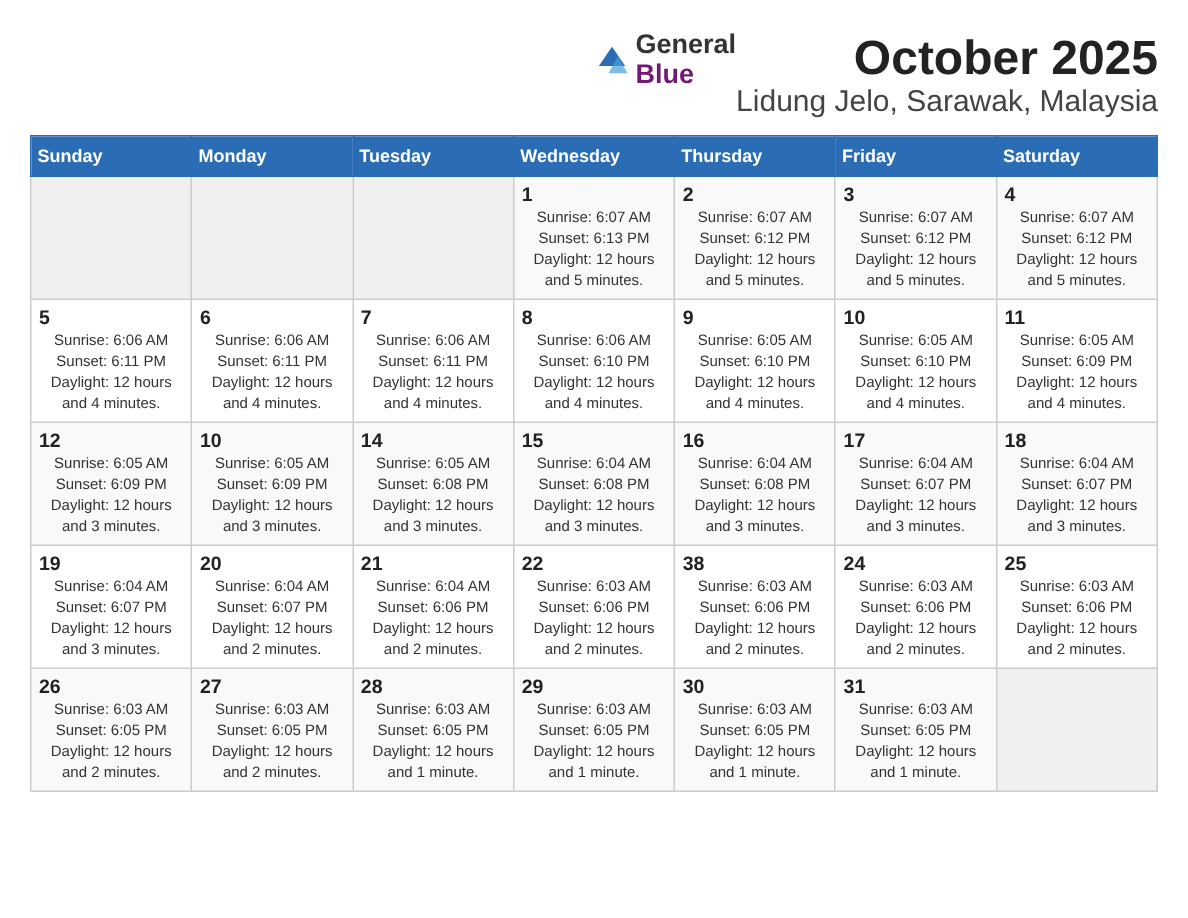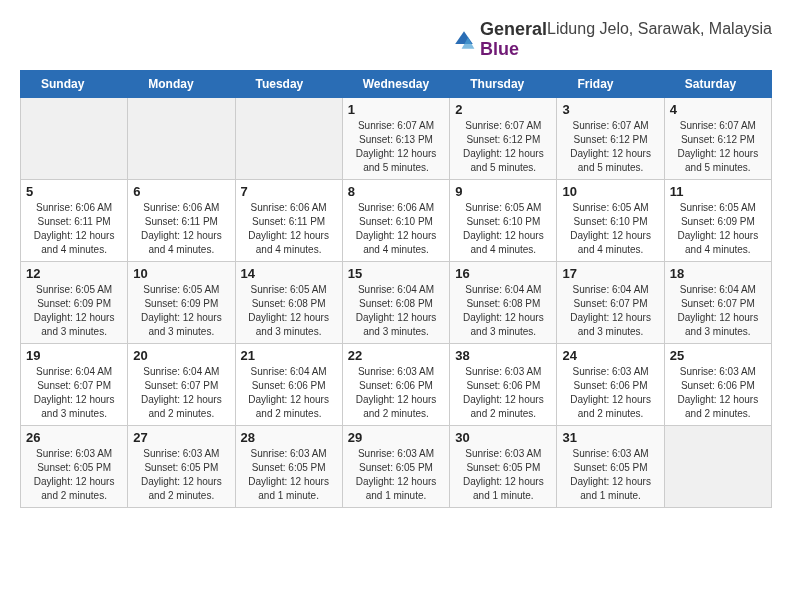--- a/index.html
+++ b/index.html
@@ -34,32 +34,32 @@
     }
     .title-area {
       text-align: right;
     }
     .month-title {
       font-size: 32px;
       font-weight: bold;
       color: #222;
     }
     .location-title {
-      font-size: 16px;
+      font-size: 20px;
       color: #444;
     }
     table {
       width: 100%;
       border-collapse: collapse;
       font-size: 10.5px;
     }
     thead tr th {
       background-color: #2a6db5;
       color: #fff;
-      padding: 6px 20px;
+      padding: 6px 4px;
       text-align: left;
       font-size: 12px;
       font-weight: bold;
       border: 1px solid #2a6db5;
     }
     tbody tr td {
       border: 1px solid #ccc;
       vertical-align: top;
       padding: 4px 5px;
       width: calc(100% / 7);
@@ -96,20 +96,21 @@
     <svg class="logo-icon" viewBox="0 0 30 30">
       <polygon points="15,4 26,20 4,20" fill="#2a6db5"></polygon>
       <polygon points="20,12 28,26 12,26" fill="#4a9fd4" opacity="0.7"></polygon>
     </svg>
     <div class="logo-text">
       <span class="general">General</span><br>
       <span class="blue">Blue</span>
     </div>
   </div>
   <div class="title-area">
+    <div class="month-title">October 2025</div>
     <div class="location-title">Lidung Jelo, Sarawak, Malaysia</div>
   </div>
 </div>
 
 <table>
   <thead>
     <tr>
     <th>Sunday</th>
         <th>Monday</th>
         <th>Tuesday</th>

